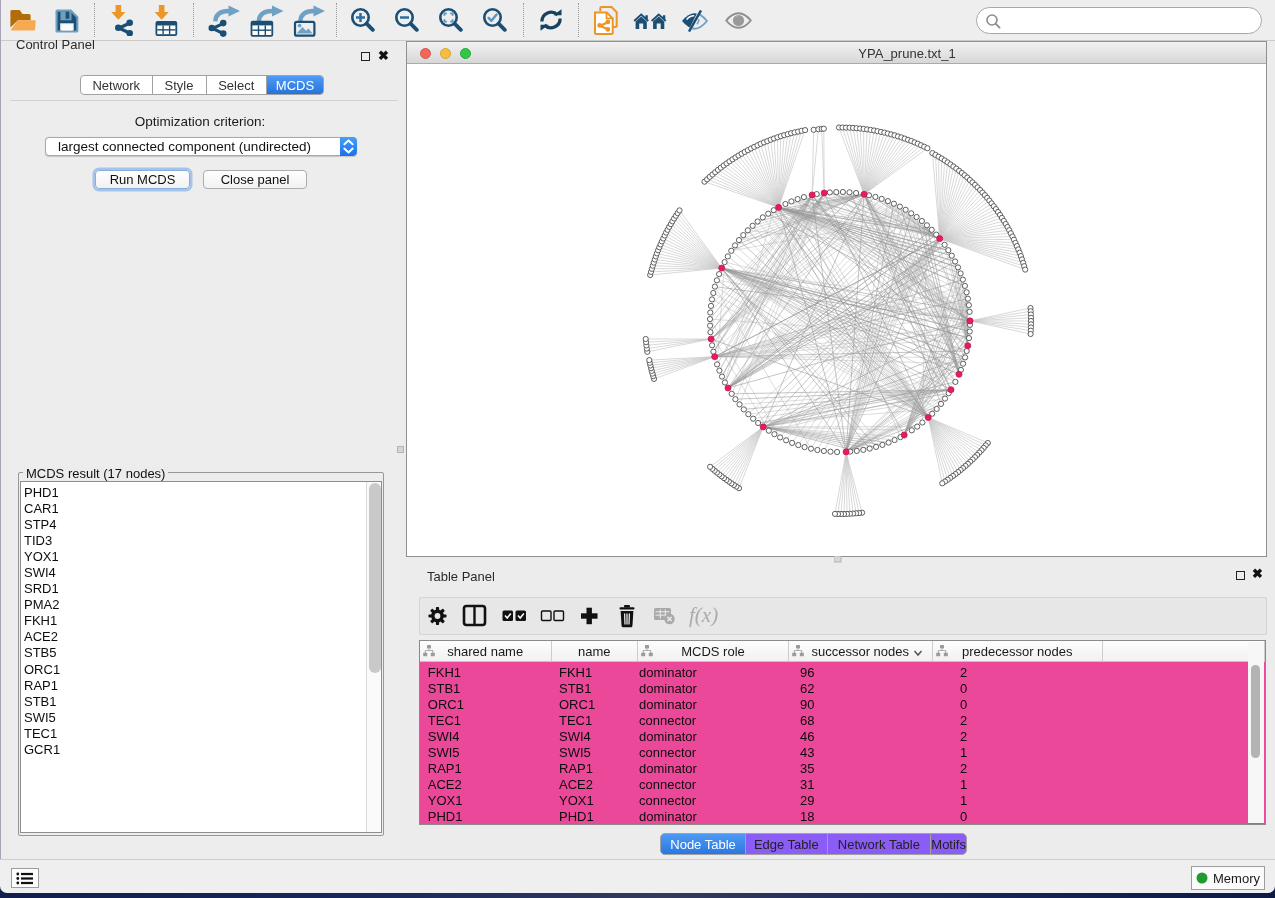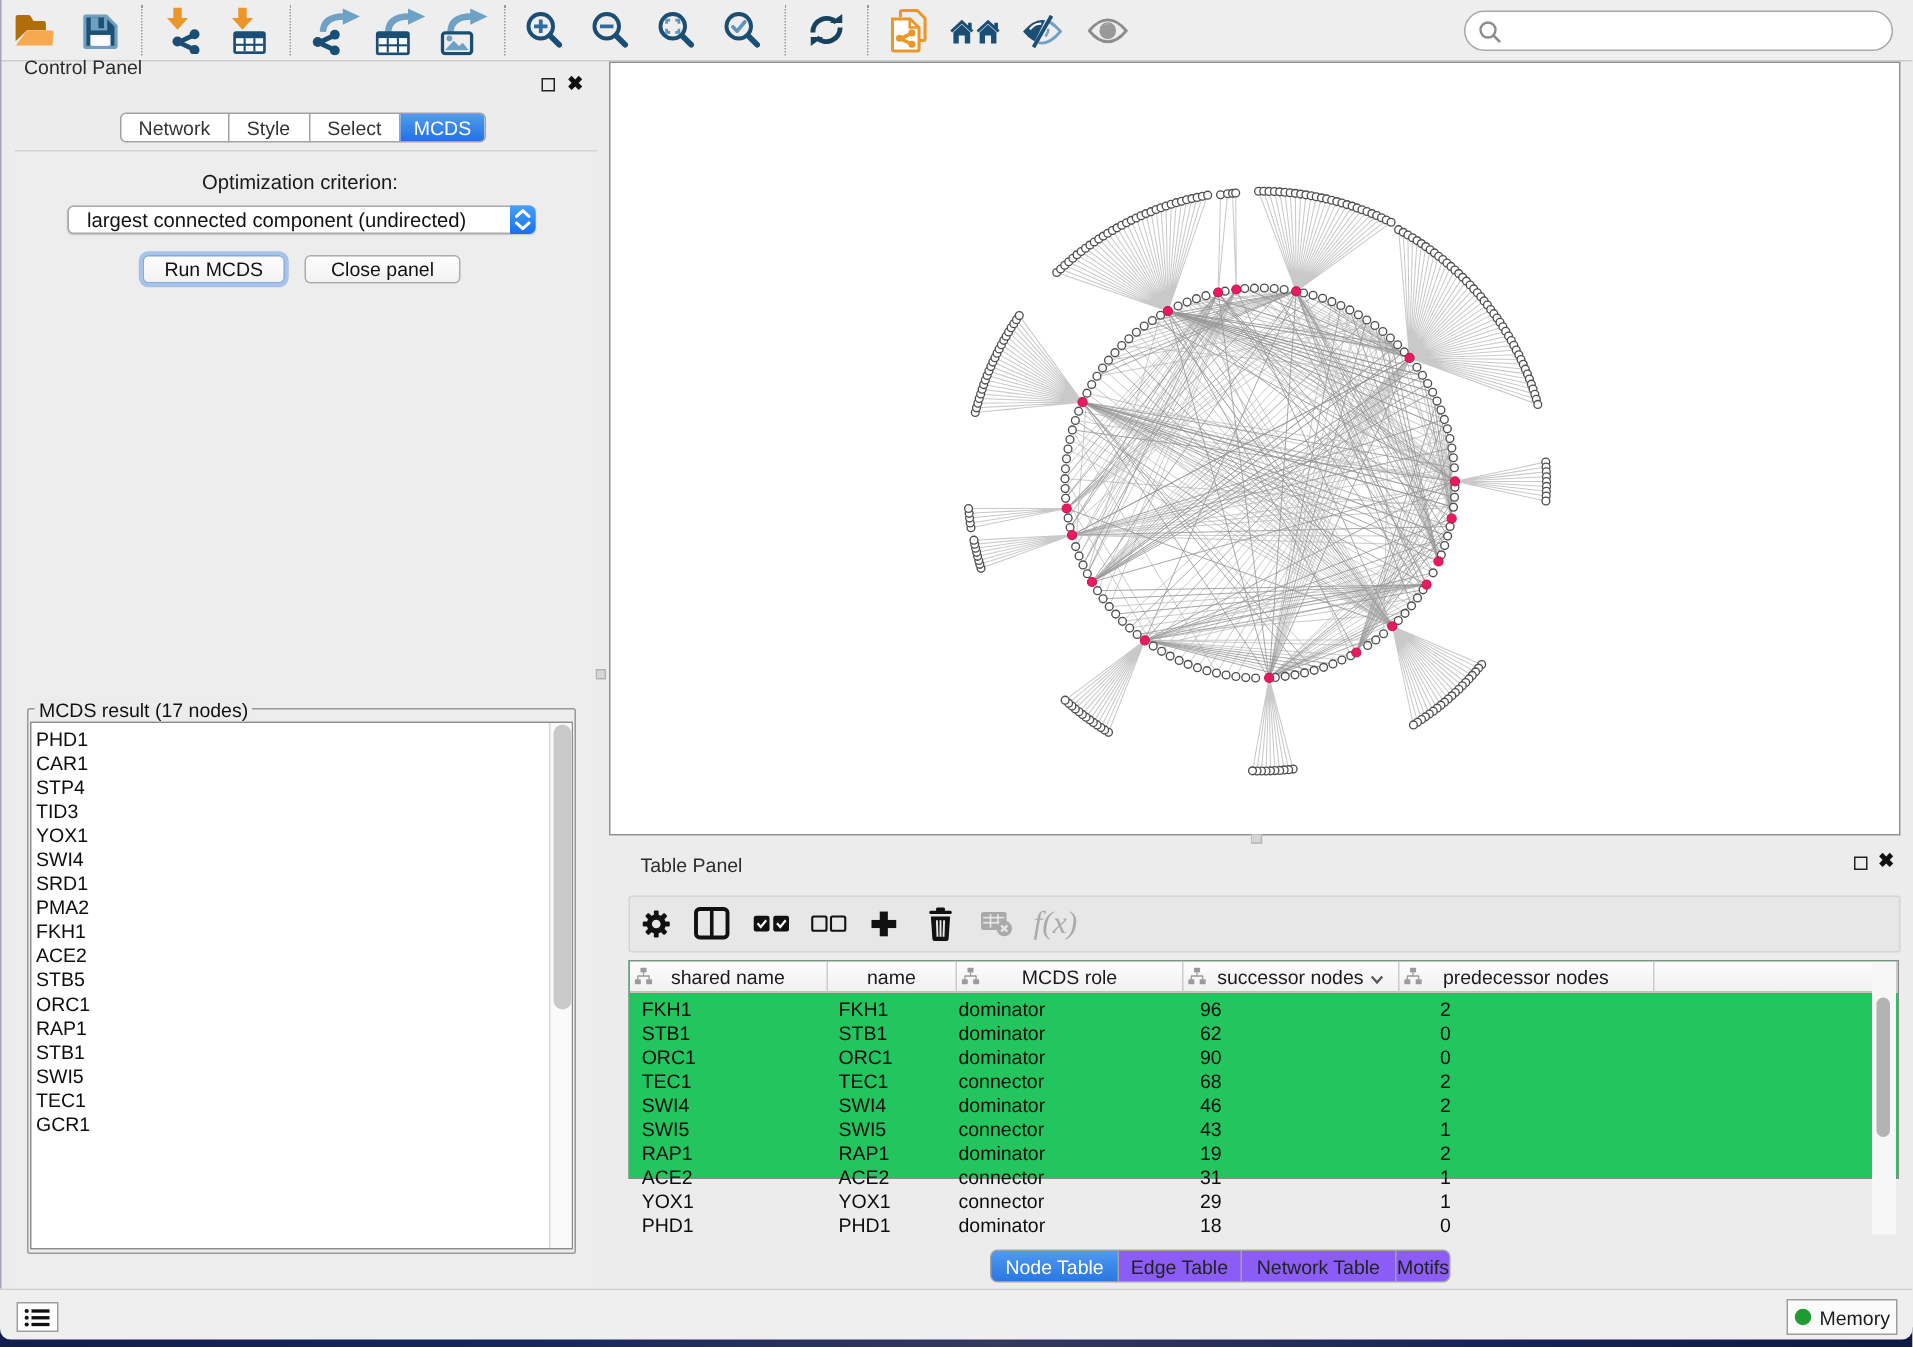--- a/index.html
+++ b/index.html
@@ -34,21 +34,21 @@
 #mscroll{left:366px;top:482px;width:15px;height:350px;background:#fafafa;border-left:1px solid #d9d9d9}
 #mthumb{left:1.5px;top:1px;width:12px;height:190px;background:#c9c9c9;border-radius:6px;position:absolute}
 
 #netwin{left:406px;top:41px;width:861px;height:516px;border:1px solid #8f8f8f;background:#fff}
 #nettitle{left:0;top:0;width:100%;height:22px;background:linear-gradient(#f2f2f2,#d7d7d7);border-bottom:1px solid #ababab;position:absolute}
 .tl{position:absolute;top:6px;width:11px;height:11px;border-radius:50%}
 #netname{left:450px;width:100px;text-align:center;top:4px;position:absolute;font-size:13px;color:#333}
 
 #tp-title{left:427px;top:569px;font-size:13px;color:#2b2b2b}
 #tp-toolbar{left:419px;top:597px;width:848px;height:38px;background:#e7e7e7;border:1px solid #d4d4d4;border-radius:2px}
-#tbl{left:419px;top:640px;width:847px;height:146px;background:#22c55e;border:1px solid #8a8a8a}
+#tbl{left:419px;top:640px;width:847px;height:185px;background:#ec4899;border:1px solid #8a8a8a}
 #thead{position:absolute;left:0;top:0;width:845px;height:21px;background:linear-gradient(#fdfdfd,#f1f1f1);border-bottom:1px solid #c4c4c4;font-size:13px;color:#1a1a1a}
 .hcol{position:absolute;top:0;height:21px;border-right:1px solid #cccccc}
 .hlab{position:absolute;top:2.5px;width:100%;text-align:center}
 .trow{position:absolute;height:16px;font-size:13px;color:#0d0d0d}
 .c{position:absolute;top:0}
 .num{text-align:left}
 #tscroll{left:1248px;top:642px;width:16px;height:181px;background:#f7f7f7;position:absolute}
 #tthumb{position:absolute;left:3px;top:23px;width:9px;height:93px;background:#b3b3b3;border-radius:5px}
 
 #btabs{left:660px;top:833px;width:307px;height:22px;background:#8b5cf6;border:1px solid #a2a2a2;border-radius:5px;display:flex;overflow:hidden}
@@ -245,20 +245,26 @@
 </div>
 <div class="btn" id="runbtn">Run MCDS</div>
 <div class="btn" id="closebtn">Close panel</div>
 <div class="abs" id="fs"></div>
 <div class="abs" id="fslegend">MCDS result (17 nodes)</div>
 <div class="abs" id="mlist">PHD1<br>CAR1<br>STP4<br>TID3<br>YOX1<br>SWI4<br>SRD1<br>PMA2<br>FKH1<br>ACE2<br>STB5<br>ORC1<br>RAP1<br>STB1<br>SWI5<br>TEC1<br>GCR1</div>
 <div class="abs" id="mscroll">
     <div id="mthumb"></div>
   </div>
 <div class="abs" id="netwin">
+ <div id="nettitle">
+  <div class="tl" style="left:13px;background:#f4655b;border:.5px solid #d8554e"></div>
+  <div class="tl" style="left:33px;background:#f6bd3e;border:.5px solid #d9a32f"></div>
+  <div class="tl" style="left:53px;background:#32c847;border:.5px solid #27a83a"></div>
+  <div id="netname">YPA_prune.txt_1</div>
+ </div>
  <div class="abs" style="left:0;top:22px"><svg id="net" width="859" height="493" viewBox="0 0 859 493">
 <g stroke-linecap="round">
 <path fill="none" stroke="#c9c9c9" stroke-width="0.7" stroke-opacity="1" d="M314.7 204.1L243.2 211 M314.7 204.1L244 207.9 M314.7 204.1L244.9 204.8 M314.7 204.1L245.8 201.7 M314.7 204.1L246.8 198.6 M314.7 204.1L247.8 195.5 M314.7 204.1L248.8 192.4 M314.7 204.1L249.9 189.4 M314.7 204.1L251.1 186.3 M314.7 204.1L252.3 183.3 M314.7 204.1L253.6 180.4 M314.7 204.1L254.9 177.4 M314.7 204.1L256.3 174.5 M314.7 204.1L257.7 171.5 M314.7 204.1L259.1 168.6 M314.7 204.1L260.6 165.8 M314.7 204.1L262.2 162.9 M314.7 204.1L263.8 160.1 M314.7 204.1L265.4 157.3 M314.7 204.1L267.1 154.5 M314.7 204.1L268.9 151.8 M314.7 204.1L270.6 149.1 M314.7 204.1L272.5 146.4 M371.6 143.4L297.5 117.7 M371.6 143.4L300.1 115.3 M371.6 143.4L302.8 112.8 M371.6 143.4L305.5 110.5 M371.6 143.4L308.2 108.2 M371.6 143.4L311 105.9 M371.6 143.4L313.8 103.7 M371.6 143.4L316.7 101.5 M371.6 143.4L319.6 99.4 M371.6 143.4L322.5 97.3 M371.6 143.4L325.5 95.3 M371.6 143.4L328.5 93.4 M371.6 143.4L331.5 91.5 M371.6 143.4L334.6 89.7 M371.6 143.4L337.7 87.9 M371.6 143.4L340.8 86.2 M371.6 143.4L344 84.5 M371.6 143.4L347.2 82.9 M371.6 143.4L350.5 81.3 M371.6 143.4L353.7 79.8 M371.6 143.4L357 78.4 M371.6 143.4L360.3 77.1 M371.6 143.4L363.7 75.7 M371.6 143.4L367 74.5 M371.6 143.4L370.4 73.3 M371.6 143.4L373.8 72.2 M371.6 143.4L377.2 71.1 M371.6 143.4L380.7 70.2 M371.6 143.4L384.1 69.2 M371.6 143.4L387.6 68.4 M371.6 143.4L391.1 67.6 M371.6 143.4L394.6 66.8 M371.6 143.4L398.1 66.1 M405.1 131L406.7 65.8 M405.1 131L411.4 65.2 M417.2 129L414.7 64.9 M417.2 129L416.8 64.7 M457.1 130.3L432 63.5 M457.1 130.3L435.5 63.5 M457.1 130.3L439 63.6 M457.1 130.3L442.6 63.7 M457.1 130.3L446.1 63.9 M457.1 130.3L449.6 64.2 M457.1 130.3L453.1 64.5 M457.1 130.3L456.6 64.9 M457.1 130.3L460.1 65.4 M457.1 130.3L463.6 65.9 M457.1 130.3L467.1 66.5 M457.1 130.3L470.5 67.2 M457.1 130.3L474 67.9 M457.1 130.3L477.4 68.6 M457.1 130.3L480.8 69.5 M457.1 130.3L484.2 70.4 M457.1 130.3L487.6 71.3 M457.1 130.3L491 72.4 M457.1 130.3L494.4 73.4 M457.1 130.3L497.7 74.6 M457.1 130.3L501 75.8 M457.1 130.3L504.3 77 M457.1 130.3L507.6 78.4 M457.1 130.3L510.8 79.7 M457.1 130.3L514 81.2 M457.1 130.3L517.2 82.7 M457.1 130.3L520.4 84.2 M532.7 174.6L525.4 89.1 M532.7 174.6L528.5 90.9 M532.7 174.6L531.6 92.7 M532.7 174.6L534.7 94.5 M532.7 174.6L537.7 96.4 M532.7 174.6L540.6 98.4 M532.7 174.6L543.5 100.4 M532.7 174.6L546.4 102.5 M532.7 174.6L549.3 104.6 M532.7 174.6L552.1 106.8 M532.7 174.6L554.9 109 M532.7 174.6L557.6 111.3 M532.7 174.6L560.3 113.6 M532.7 174.6L562.9 116 M532.7 174.6L565.5 118.4 M532.7 174.6L568.1 120.9 M532.7 174.6L570.6 123.4 M532.7 174.6L573.1 126 M532.7 174.6L575.5 128.6 M532.7 174.6L577.9 131.2 M532.7 174.6L580.2 133.9 M532.7 174.6L582.4 136.6 M532.7 174.6L584.6 139.4 M532.7 174.6L586.8 142.3 M532.7 174.6L588.9 145.1 M532.7 174.6L591 148 M532.7 174.6L593 150.9 M532.7 174.6L594.9 153.9 M532.7 174.6L596.8 156.9 M532.7 174.6L598.7 160 M532.7 174.6L600.5 163 M532.7 174.6L602.2 166.2 M532.7 174.6L603.8 169.3 M532.7 174.6L605.5 172.5 M532.7 174.6L607 175.7 M532.7 174.6L608.5 178.9 M532.7 174.6L609.9 182.1 M532.7 174.6L611.3 185.4 M532.7 174.6L612.6 188.7 M532.7 174.6L613.9 192.1 M532.7 174.6L615 195.4 M532.7 174.6L616.2 198.8 M532.7 174.6L617.2 202.2 M532.7 174.6L618.2 205.6 M563 256.9L623.5 244 M563 256.9L623.7 247.3 M563 256.9L623.9 250.5 M563 256.9L624 253.8 M563 256.9L624 257 M563 256.9L624 260.3 M563 256.9L623.9 263.5 M563 256.9L623.8 266.7 M563 256.9L623.6 270 M304.1 275L240.3 287.8 M304.1 275L239.8 284.6 M304.1 275L239.4 281.4 M304.1 275L239.1 278.2 M304.1 275L238.7 275 M307.7 292.7L247 314.9 M307.7 292.7L246.2 312.2 M307.7 292.7L245.5 309.6 M307.7 292.7L244.7 306.9 M307.7 292.7L244.1 304.2 M307.7 292.7L243.4 301.5 M307.7 292.7L242.8 298.8 M307.7 292.7L242.3 296.1 M356.2 362.9L332 424.2 M356.2 362.9L329.4 422.6 M356.2 362.9L326.9 421 M356.2 362.9L324.4 419.3 M356.2 362.9L321.9 417.6 M356.2 362.9L319.5 415.9 M356.2 362.9L317 414.1 M356.2 362.9L314.6 412.3 M356.2 362.9L312.3 410.5 M356.2 362.9L309.9 408.6 M356.2 362.9L307.6 406.7 M356.2 362.9L305.4 404.8 M356.2 362.9L303.1 402.8 M439.1 387.9L455.1 448.7 M439.1 387.9L452.1 449.1 M439.1 387.9L449.1 449.3 M439.1 387.9L446.1 449.6 M439.1 387.9L443 449.7 M439.1 387.9L440 449.9 M439.1 387.9L437 450 M439.1 387.9L434 450 M439.1 387.9L431 450 M439.1 387.9L428 449.9 M521.2 353.5L580.8 379 M521.2 353.5L578.7 381.4 M521.2 353.5L576.7 383.9 M521.2 353.5L574.5 386.3 M521.2 353.5L572.3 388.6 M521.2 353.5L570.1 391 M521.2 353.5L567.9 393.2 M521.2 353.5L565.6 395.5 M521.2 353.5L563.2 397.7 M521.2 353.5L560.9 399.9 M521.2 353.5L558.5 402 M521.2 353.5L556 404.1 M521.2 353.5L553.6 406.1 M521.2 353.5L551.1 408.1 M521.2 353.5L548.5 410.1 M521.2 353.5L545.9 412 M521.2 353.5L543.3 413.9 M521.2 353.5L540.7 415.7 M521.2 353.5L538 417.5 M521.2 353.5L535.3 419.3"></path>
 <path fill="none" stroke="#bdbdbd" stroke-width="0.6" stroke-opacity="0.9" d="M314.7 204.1L561.9 241.2 M314.7 204.1L563 260.9 M314.7 204.1L562.7 267.5 M314.7 204.1L559.7 287 M314.7 204.1L559.7 287 M314.7 204.1L558.1 293.4 M314.7 204.1L548.4 317.9 M314.7 204.1L541.7 329.2 M314.7 204.1L538 334.6 M314.7 204.1L534 339.9 M314.7 204.1L529.7 344.9 M314.7 204.1L475.4 380.9 M371.6 143.4L529.2 170.6 M371.6 143.4L537.6 180.8 M371.6 143.4L544.8 191.7 M371.6 143.4L553.6 209.4 M371.6 143.4L555.9 215.6 M371.6 143.4L557.9 221.9 M371.6 143.4L559.6 228.3 M371.6 143.4L560.9 234.7 M371.6 143.4L561.9 241.2 M371.6 143.4L562.6 247.8 M371.6 143.4L563 260.9 M371.6 143.4L537.6 180.8 M371.6 143.4L548.1 197.5 M371.6 143.4L553.6 209.4 M371.6 143.4L555.9 215.6 M405.1 131L315 312.6 M405.1 131L312.4 306.6 M405.1 131L310.1 300.4 M405.1 131L305.1 281.3 M405.1 131L303.4 268.2 M405.1 131L303.1 261.7 M405.1 131L303.3 248.5 M405.1 131L304 241.9 M417.2 129L332.5 340.4 M417.2 129L328.4 335.2 M417.2 129L324.7 329.8 M417.2 129L317.9 318.5 M417.2 129L312.4 306.6 M417.2 129L310.1 300.4 M417.2 129L305.1 281.3 M457.1 130.3L332 176.1 M457.1 130.3L336.3 171.1 M457.1 130.3L340.8 166.3 M457.1 130.3L345.6 161.8 M457.1 130.3L355.8 153.4 M457.1 130.3L378.4 140 M457.1 130.3L384.4 137.4 M457.1 130.3L562.7 267.5 M457.1 130.3L562 274.1 M457.1 130.3L559.7 287 M457.1 130.3L548.4 317.9 M457.1 130.3L538 334.6 M532.7 174.6L384.4 137.4 M532.7 174.6L390.6 135.1 M532.7 174.6L396.9 133.1 M532.7 174.6L409.7 130.1 M532.7 174.6L422.8 128.4 M532.7 174.6L416.9 387 M532.7 174.6L410.4 386 M532.7 174.6L404 384.7 M532.7 174.6L397.6 383.1 M532.7 174.6L391.3 381.1 M532.7 174.6L385.1 378.9 M532.7 174.6L379.1 376.3 M532.7 174.6L373.1 373.4 M532.7 174.6L367.4 370.2 M532.7 174.6L361.8 366.7 M532.7 174.6L351.1 359 M532.7 174.6L341.3 350.2 M532.7 174.6L409.7 130.1 M532.7 174.6L429.3 128.1 M532.7 174.6L435.9 128 M532.7 174.6L442.5 128.3 M532.7 174.6L449.1 129 M532.7 174.6L474.7 134.9 M532.7 174.6L480.9 137.1 M532.7 174.6L486.9 139.7 M563 256.9L366.7 146.2 M563 256.9L378.4 140 M563 256.9L384.4 137.4 M563 256.9L409.7 130.1 M563 256.9L422.8 128.4 M563 256.9L429.3 128.1 M563 256.9L435.9 128 M563 256.9L309.9 216.3 M563 256.9L312.1 210.1 M563 256.9L317.6 198.1 M560.8 281.7L524.7 165.8 M560.8 281.7L529.2 170.6 M560.8 281.7L537.6 180.8 M560.8 281.7L544.8 191.7 M560.8 281.7L551 203.4 M560.8 281.7L553.6 209.4 M560.8 281.7L555.9 215.6 M560.8 281.7L560.9 234.7 M552 310.3L480.9 137.1 M552 310.3L486.9 139.7 M552 310.3L498.6 145.8 M552 310.3L504.2 149.3 M544 325.7L361.8 366.7 M544 325.7L346.1 354.7 M544 325.7L341.3 350.2 M544 325.7L332.5 340.4 M544 325.7L449.1 129 M544 325.7L462 131.3 M521.2 353.5L305 235.4 M521.2 353.5L306.3 229 M521.2 353.5L307.9 222.6 M521.2 353.5L312.1 210.1 M521.2 353.5L317.6 198.1 M521.2 353.5L320.8 192.4 M521.2 353.5L324.3 186.8 M521.2 353.5L328 181.4 M521.2 353.5L336.3 171.1 M521.2 353.5L345.6 161.8 M521.2 353.5L350.6 157.5 M521.2 353.5L355.8 153.4 M521.2 353.5L361.2 149.7 M521.2 353.5L366.7 146.2 M521.2 353.5L378.4 140 M521.2 353.5L378.4 140 M521.2 353.5L384.4 137.4 M521.2 353.5L390.6 135.1 M497.2 371L553.6 209.4 M497.2 371L557.9 221.9 M497.2 371L559.6 228.3 M497.2 371L561.9 241.2 M497.2 371L563 260.9 M497.2 371L562 274.1 M439.1 387.9L480.9 137.1 M439.1 387.9L492.9 142.6 M439.1 387.9L498.6 145.8 M439.1 387.9L509.6 153 M439.1 387.9L514.9 157 M439.1 387.9L519.9 161.3 M439.1 387.9L524.7 165.8 M439.1 387.9L562.7 267.5 M439.1 387.9L562 274.1 M439.1 387.9L556.1 299.7 M439.1 387.9L553.9 305.9 M439.1 387.9L548.4 317.9 M439.1 387.9L541.7 329.2 M439.1 387.9L538 334.6 M439.1 387.9L525.2 349.7 M356.2 362.9L510.2 362.6 M356.2 362.9L504.8 366.3 M356.2 362.9L493.5 373.1 M356.2 362.9L487.6 376 M356.2 362.9L456.3 385.9 M356.2 362.9L556.1 299.7 M356.2 362.9L553.9 305.9 M356.2 362.9L538 334.6 M321 324L486.9 139.7 M321 324L492.9 142.6 M321 324L498.6 145.8 M321 324L509.6 153 M321 324L514.9 157 M321 324L519.9 161.3 M321 324L537.6 180.8 M321 324L524.7 165.8 M321 324L529.2 170.6 M307.7 292.7L557.9 221.9 M307.7 292.7L559.6 228.3 M307.7 292.7L561.9 241.2 M307.7 292.7L562.6 247.8 M307.7 292.7L563 260.9 M307.7 292.7L562.7 267.5 M307.7 292.7L562 274.1 M307.7 292.7L558.1 293.4 M307.7 292.7L556.1 299.7 M304.1 275L442.5 128.3 M304.1 275L462 131.3 M304.1 275L474.7 134.9 M304.1 275L480.9 137.1 M304.1 275L486.9 139.7 M304.1 275L492.9 142.6 M519.9 161.3L515.4 358.5 M306.4 287.7L474.7 134.9 M317.6 198.1L310.1 300.4 M317.9 318.5L366.7 146.2 M303 255.1L562 274.1 M373.1 373.4L303 255.1 M498.6 145.8L562.6 247.8 M390.6 135.1L493.5 373.1 M529.7 344.9L351.1 359 M541.3 186.2L340.8 166.3 M509.6 153L324.3 186.8 M303.4 268.2L361.8 366.7 M429.3 128.1L562 274.1 M332 176.1L504.2 149.3 M307.9 222.6L404 384.7"></path>
 <path fill="none" stroke="#969696" stroke-width="0.65" stroke-opacity="0.85" d="M314.7 204.1L562.6 247.8 M314.7 204.1L562 274.1 M314.7 204.1L558.1 293.4 M314.7 204.1L562.7 267.5 M314.7 204.1L562 274.1 M314.7 204.1L556.1 299.7 M314.7 204.1L553.9 305.9 M314.7 204.1L469.1 382.9 M314.7 204.1L462.7 384.6 M371.6 143.4L541.3 186.2 M371.6 143.4L548.1 197.5 M371.6 143.4L551 203.4 M371.6 143.4L524.7 165.8 M371.6 143.4L529.2 170.6 M371.6 143.4L541.3 186.2 M371.6 143.4L544.8 191.7 M371.6 143.4L551 203.4 M371.6 143.4L557.9 221.9 M405.1 131L317.9 318.5 M405.1 131L306.4 287.7 M405.1 131L303 255.1 M405.1 131L553.9 305.9 M405.1 131L548.4 317.9 M405.1 131L541.7 329.2 M417.2 129L315 312.6 M417.2 129L306.4 287.7 M417.2 129L303.4 268.2 M457.1 130.3L324.3 186.8 M457.1 130.3L328 181.4 M457.1 130.3L350.6 157.5 M457.1 130.3L361.2 149.7 M457.1 130.3L366.7 146.2 M457.1 130.3L558.1 293.4 M457.1 130.3L556.1 299.7 M457.1 130.3L553.9 305.9 M457.1 130.3L541.7 329.2 M457.1 130.3L534 339.9 M532.7 174.6L346.1 354.7 M532.7 174.6L396.9 133.1 M532.7 174.6L422.8 128.4 M532.7 174.6L462 131.3 M532.7 174.6L468.4 132.9 M563 256.9L361.2 149.7 M563 256.9L390.6 135.1 M563 256.9L396.9 133.1 M563 256.9L307.9 222.6 M560.8 281.7L541.3 186.2 M560.8 281.7L548.1 197.5 M560.8 281.7L557.9 221.9 M560.8 281.7L559.6 228.3 M552 310.3L492.9 142.6 M552 310.3L509.6 153 M552 310.3L514.9 157 M552 310.3L519.9 161.3 M544 325.7L351.1 359 M544 325.7L336.8 345.4 M544 325.7L328.4 335.2 M544 325.7L324.7 329.8 M544 325.7L442.5 128.3 M521.2 353.5L309.9 216.3 M521.2 353.5L332 176.1 M521.2 353.5L340.8 166.3 M521.2 353.5L366.7 146.2 M497.2 371L551 203.4 M497.2 371L555.9 215.6 M497.2 371L560.9 234.7 M497.2 371L562.6 247.8 M497.2 371L562.7 267.5 M497.2 371L559.7 287 M439.1 387.9L486.9 139.7 M439.1 387.9L504.2 149.3 M439.1 387.9L559.7 287 M439.1 387.9L558.1 293.4 M439.1 387.9L534 339.9 M439.1 387.9L529.7 344.9 M439.1 387.9L515.4 358.5 M356.2 362.9L481.6 378.6 M356.2 362.9L475.4 380.9 M356.2 362.9L469.1 382.9 M356.2 362.9L462.7 384.6 M356.2 362.9L449.8 386.9 M356.2 362.9L558.1 293.4 M356.2 362.9L548.4 317.9 M356.2 362.9L541.7 329.2 M321 324L504.2 149.3 M321 324L524.7 165.8 M321 324L529.2 170.6 M321 324L541.3 186.2 M321 324L544.8 191.7 M321 324L548.1 197.5 M321 324L537.6 180.8 M307.7 292.7L555.9 215.6 M307.7 292.7L560.9 234.7 M307.7 292.7L559.7 287 M304.1 275L449.1 129 M304.1 275L468.4 132.9 M532.7 174.6L439.1 387.9 M532.7 174.6L356.2 362.9 M532.7 174.6L307.7 292.7 M371.6 143.4L521.2 353.5 M371.6 143.4L439.1 387.9 M457.1 130.3L356.2 362.9 M314.7 204.1L544 325.7 M314.7 204.1L439.1 387.9 M563 256.9L321 324 M439.1 387.9L405.1 131 M356.2 362.9L560.8 281.7 M521.2 353.5L417.2 129 M307.7 292.7L532.7 174.6 M304.1 275L521.2 353.5 M321 324L457.1 130.3 M497.2 371L371.6 143.4 M439.1 387.9L457.1 130.3 M356.2 362.9L563 256.9 M552 310.3L314.7 204.1 M560.8 281.7L371.6 143.4"></path>
 </g>
 <g fill="#fff" stroke="#4e4e4e" stroke-width="0.9">
 <circle cx="305" cy="235.4" r="2.6"></circle>
 <circle cx="306.3" cy="229" r="2.6"></circle>
 <circle cx="307.9" cy="222.6" r="2.6"></circle>
@@ -704,21 +710,21 @@
       <span class="c" style="left:7.8px">SWI5</span>
       <span class="c" style="left:139px">SWI5</span>
       <span class="c" style="left:219px">connector</span>
       <span class="c num" style="left:380px;width:123px">43</span>
       <span class="c num" style="left:540px;width:131px">1</span>
     </div>
     <div class="trow" style="left:0;top:120px;width:845px">
       <span class="c" style="left:7.8px">RAP1</span>
       <span class="c" style="left:139px">RAP1</span>
       <span class="c" style="left:219px">dominator</span>
-      <span class="c num" style="left:380px;width:123px">19</span>
+      <span class="c num" style="left:380px;width:123px">35</span>
       <span class="c num" style="left:540px;width:131px">2</span>
     </div>
     <div class="trow" style="left:0;top:136px;width:845px">
       <span class="c" style="left:7.8px">ACE2</span>
       <span class="c" style="left:139px">ACE2</span>
       <span class="c" style="left:219px">connector</span>
       <span class="c num" style="left:380px;width:123px">31</span>
       <span class="c num" style="left:540px;width:131px">1</span>
     </div>
     <div class="trow" style="left:0;top:152px;width:845px">

